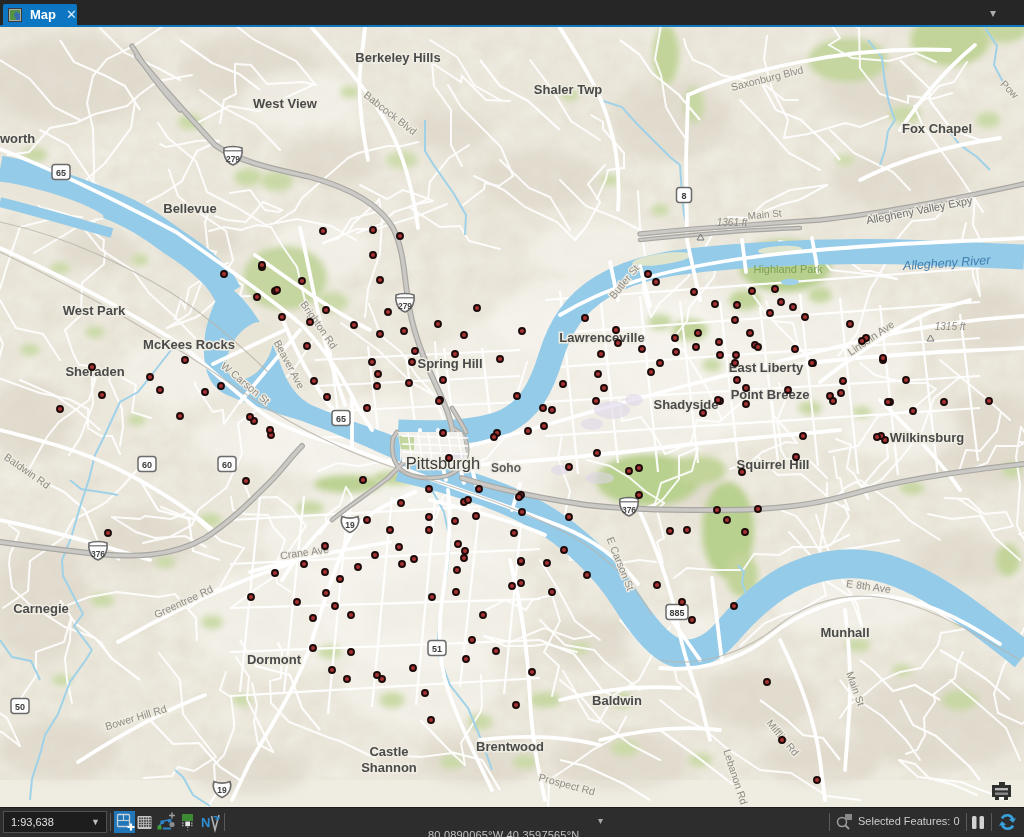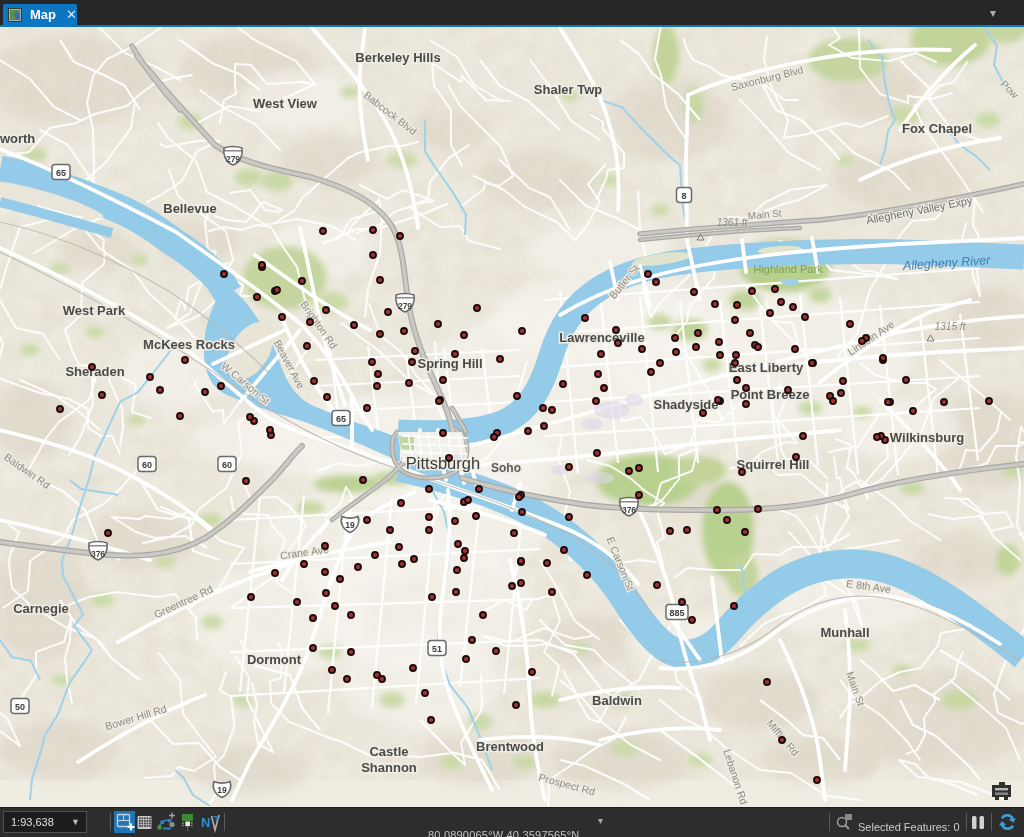--- a/index.html
+++ b/index.html
@@ -5,26 +5,26 @@
 #topbar{position:absolute;top:0;left:0;width:1024px;height:25px;background:#262626}
 #bluestrip{position:absolute;top:25px;left:0;width:1024px;height:3px;background:#0e77c0}
 #tab{position:absolute;top:4px;left:3px;width:74px;height:21px;background:#0c76c3;border-radius:2px 2px 0 0;display:flex;align-items:center}
 #tab .ticon{margin-left:5px;width:14px;height:14px}
 #tab .tlabel{color:#fff;font-size:13px;font-weight:bold;margin-left:8px}
 #tab .tx{color:#dceaf5;font-size:13px;margin-left:10px;font-weight:normal}
 #chev{position:absolute;top:6px;right:28px;color:#adadad;font-size:12px}
 #map{position:absolute;top:27px;left:0}
 #botbar{position:absolute;top:807px;left:0;width:1024px;height:30px;background:#2d2d2d;border-top:1px solid #1c1c1c;color:#c9c9c9;font-size:11px}
 .sep{position:absolute;top:5px;width:1px;height:18px;background:#5a5a5a}
-#scale{position:absolute;left:3px;top:3px;width:84px;height:22px;background:#1d1d1d;border:1px solid #515151;color:#e0e0e0;line-height:20px;padding-left:7px}
+#scale{position:absolute;left:3px;top:3px;width:104px;height:22px;background:#1d1d1d;border:1px solid #515151;color:#e0e0e0;line-height:20px;padding-left:7px}
 #scale .car{position:absolute;right:6px;top:0px;font-size:9px;color:#bdbdbd}
 .bbtn{position:absolute;top:3px;width:21px;height:22px}
 #coords{position:absolute;left:428px;top:21px;color:#c4c4c4;letter-spacing:0.2px}
 #coordchev{position:absolute;left:598px;top:7px;color:#a9a9a9;font-size:10px}
-#selfeat{position:absolute;left:858px;top:13px;color:#cdcdcd}
+#selfeat{position:absolute;left:858px;top:7px;color:#cdcdcd}
 </style></head><body>
 <div id="topbar"></div>
 <div id="bluestrip"></div>
 <div id="tab">
     <svg class="ticon" viewBox="0 0 14 14">
       <rect width="14" height="14" fill="#3a3a3a"></rect>
       <rect x="1" y="1" width="12" height="12" fill="#a9aea9"></rect>
       <rect x="2" y="2" width="10" height="10" fill="#569243"></rect>
       <path d="M8.5,2 C8,4.5 10,5 12,5.5 L12,12 L7.5,12 C8.8,9.5 5.5,8.5 6.2,6.5 C7.2,5 8,3.5 8.5,2 Z" fill="#3a6cb0"></path>
     </svg>

